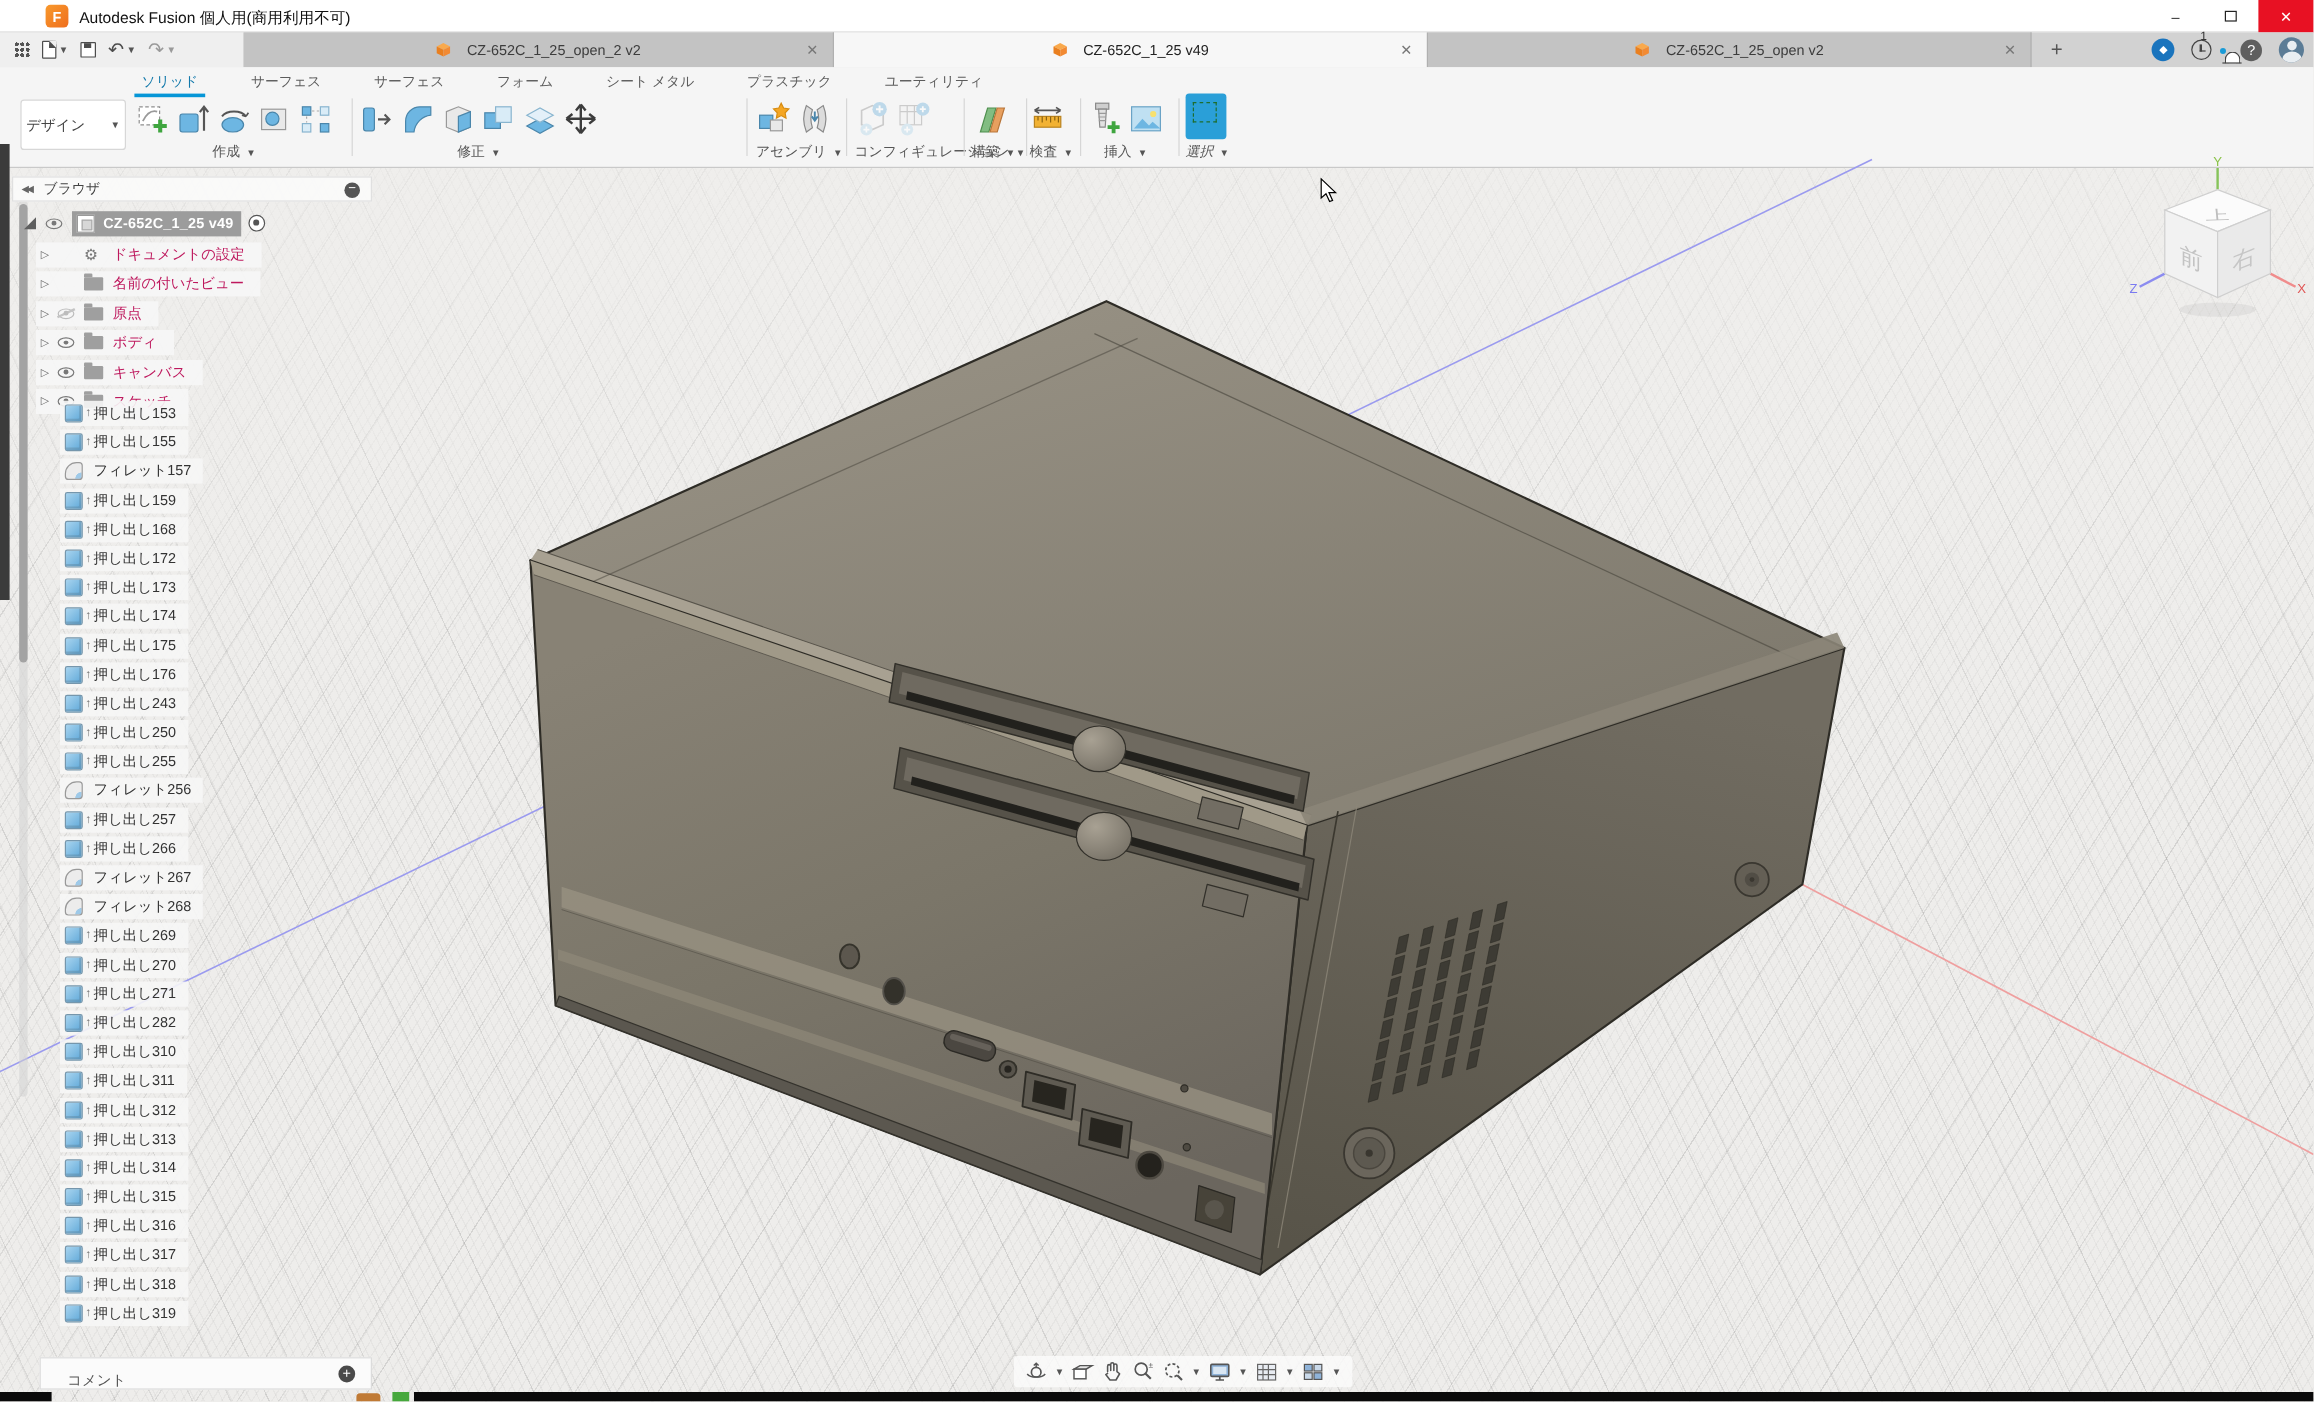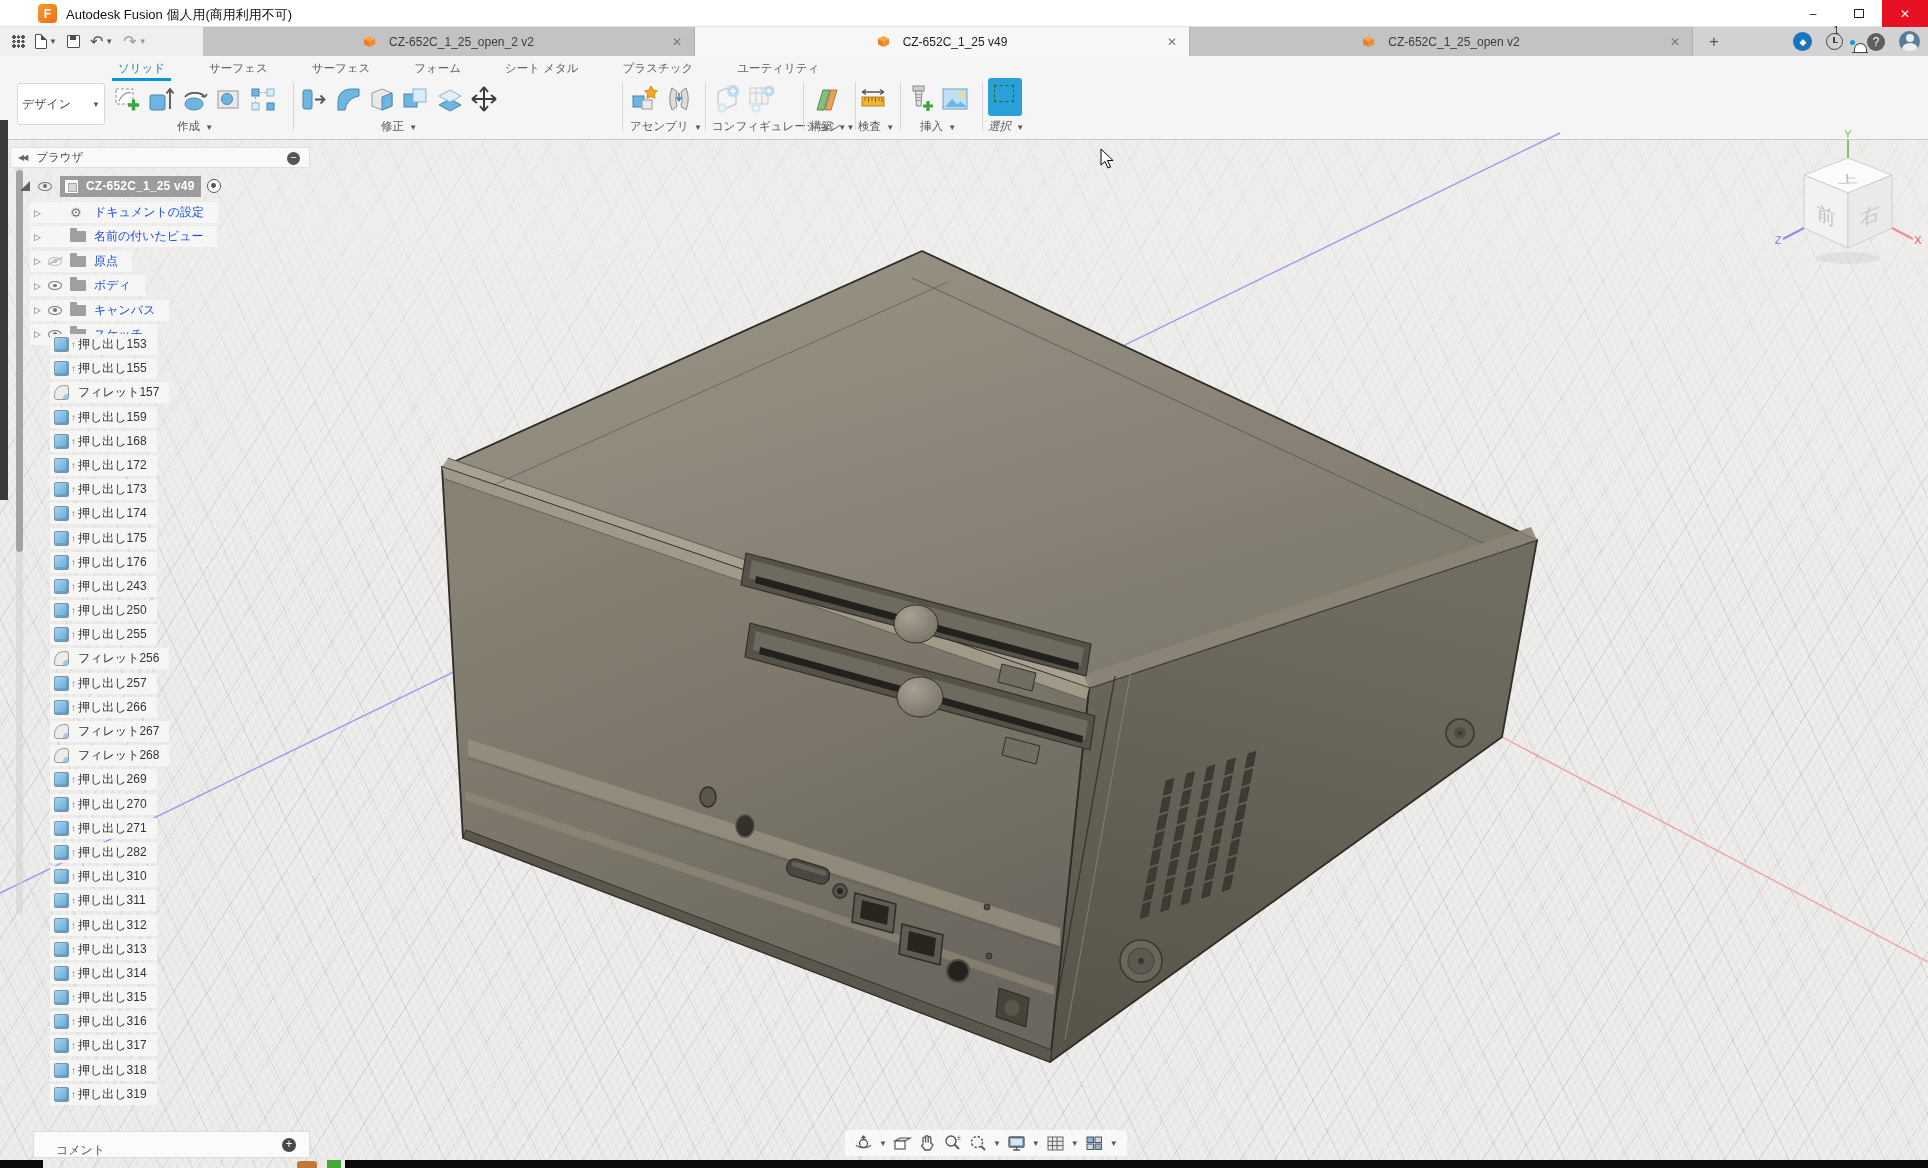--- a/index.html
+++ b/index.html
@@ -108,21 +108,21 @@
   .tw{width:14px;font-size:9px;color:#666;}
   .eyew{width:22px;display:flex;align-items:center;}
   .eye{width:14px;height:9px;border:1.5px solid #787878;border-radius:50%;position:relative;}
   .eye::after{content:"";position:absolute;left:4px;top:1.5px;width:3.5px;height:3.5px;border-radius:50%;background:#787878;}
   .eye-off .eye{opacity:.45;}
   .eye-off .eye::before{content:"";position:absolute;left:-2px;top:2.5px;width:16px;height:1.5px;background:#888;transform:rotate(-25deg);}
   .nico{width:22px;display:flex;align-items:center;}
   .folder{width:16px;height:11px;background:#9f9f9f;border-radius:1px;position:relative;}
   .folder::before{content:"";position:absolute;left:0;top:-3px;width:7px;height:3px;background:#9f9f9f;border-radius:1px 1px 0 0;}
   .gearch{font-size:13px;color:#777;line-height:13px;}
-  .node-label{font-size:12px;color:#1d4ed8;margin-left:2px;white-space:nowrap;font-family:Liberation Serif, serif;}
+  .node-label{font-size:12px;color:#be185d;margin-left:2px;white-space:nowrap;font-family:Liberation Serif, serif;}
 
   .features{position:absolute;left:50px;top:194px;}
   .feat-row{height:21px;margin-bottom:3.2px;display:flex;align-items:center;background:rgba(246,246,246,0.9);padding:0 10px 0 4px;width:fit-content;}
   .fi{width:24px;display:flex;align-items:center;gap:1px;}
   .fi::before{content:"";width:13px;height:13px;}
   .fi-extrude::before{background:linear-gradient(135deg,#a8d4ef,#5fa8d8);border:1px solid #7596ac;border-radius:2px;
       box-shadow:inset -2px -2px 0 rgba(90,120,140,.35);}
   .fi-extrude::after{content:"↑";font-size:10px;color:#707070;margin-left:1px;}
   .fi-fillet::before{background:radial-gradient(circle at 100% 100%, #9ec9e8 0 5px, #ececec 5.5px);
       border:1px solid #999;border-radius:65% 3px 3px 3px;}

